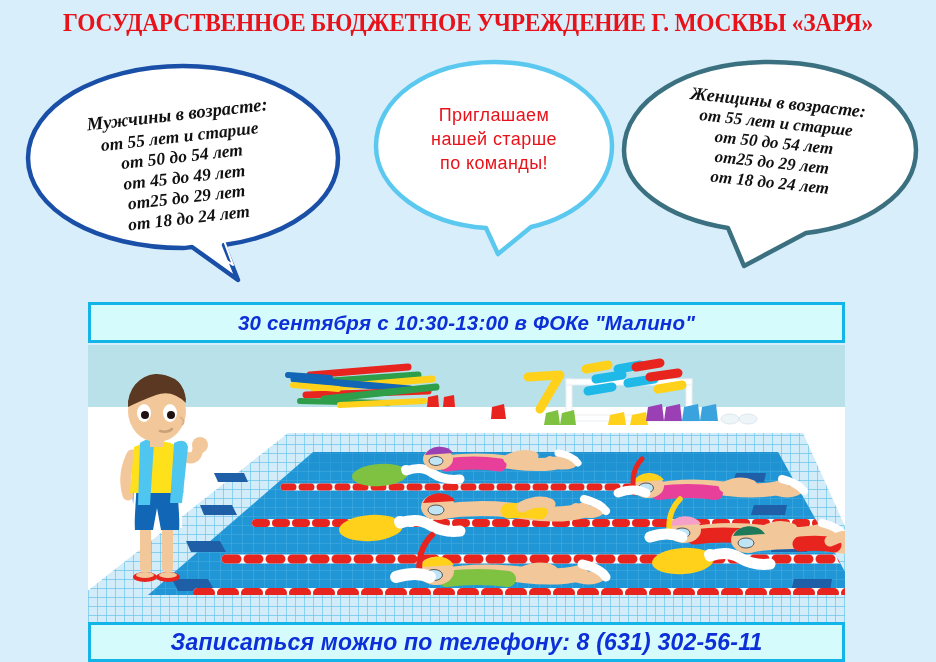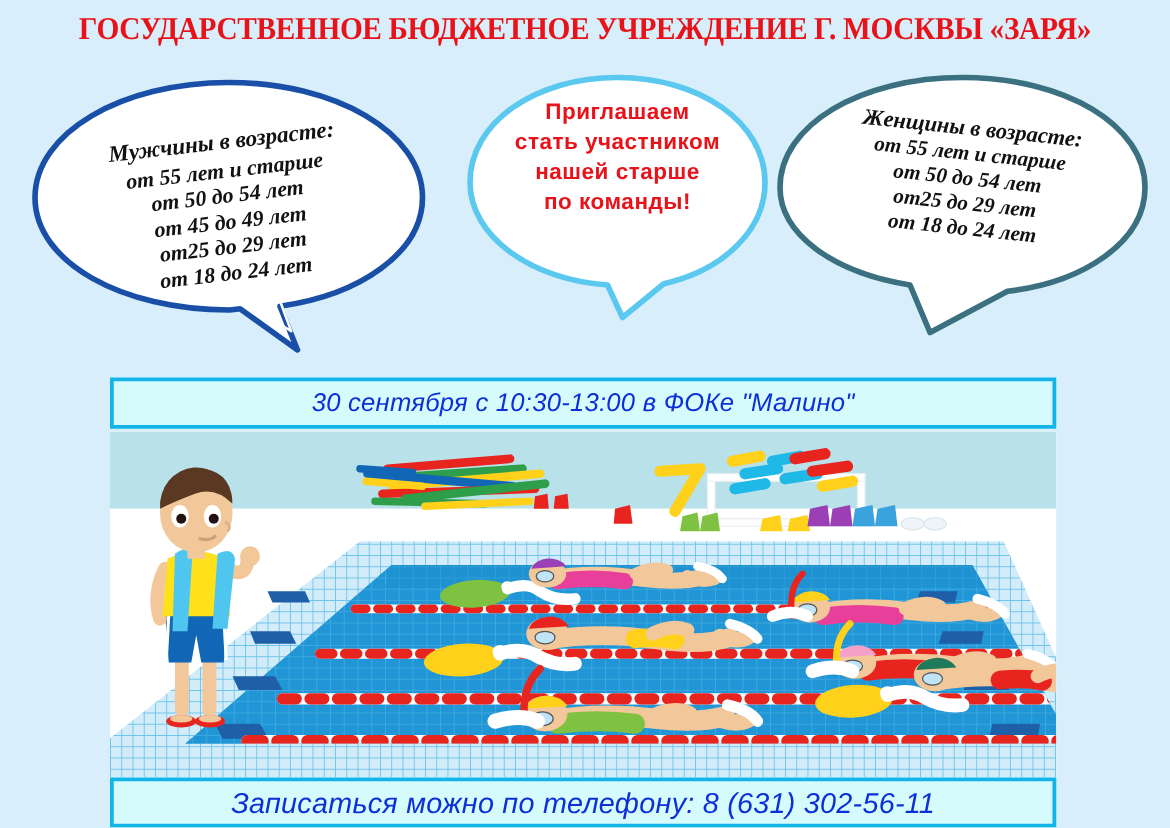--- a/index.html
+++ b/index.html
@@ -34,23 +34,23 @@
     transform:rotate(-6.5deg);
     font-family:"Liberation Serif",serif;
     font-weight:bold;font-style:italic;
     font-size:17.5px;color:#111;
   }
   #bubble-men .txt .l1{font-size:18.5px;}
 
   
   #bubble-invite{left:370px;top:58px;width:248px;height:200px;}
   #bubble-invite .txt{
-    left:18px;top:20px;width:212px;
+    left:18px;top:46px;width:212px;
     font-family:"Liberation Sans",sans-serif;
-    font-weight:bold;font-size:18px;color:#e8131a;
+    font-weight:normal;font-size:18px;color:#e8131a;
     line-height:1.33;letter-spacing:0.4px;
   }
 
   
   #bubble-women{left:620px;top:58px;width:300px;height:212px;}
   #bubble-women .txt{
     left:40px;top:34px;width:228px;
     transform:rotate(6deg);
     font-family:"Liberation Serif",serif;
     font-weight:bold;font-style:italic;
@@ -60,21 +60,21 @@
 
   
   .banner{
     position:absolute;left:88px;width:757px;
     box-sizing:border-box;
     background:#d6fbfd;
     border:3px solid #13b5e8;
     display:flex;align-items:center;justify-content:center;
     color:#0d2fd8;
     font-family:"Liberation Sans",sans-serif;
-    font-weight:normal;font-style:italic;
+    font-weight:bold;font-style:italic;
     white-space:nowrap;
   }
   #banner-date{top:302px;height:41px;font-size:20.5px;letter-spacing:0.2px;}
   #banner-phone{top:622px;height:40px;font-size:23px;letter-spacing:0.2px;}
 
   
   #pool-illustration{
     position:absolute;left:88px;top:345px;width:757px;height:277px;
     overflow:hidden;background:#ffffff;
   }
@@ -112,21 +112,20 @@
     <svg width="248" height="200" viewBox="0 0 248 200">
       <path d="M124 4 C190 4 242 40 242 88 C242 126 209 158 161 169
                L128 196 L116 170
                C55 166 6 131 6 88 C6 40 58 4 124 4 Z" fill="#ffffff" stroke="#5bc8f0" stroke-width="4.5" stroke-linejoin="round"></path>
       <path d="M124 11 C186 11 235 44 235 88 C235 122 205 151 159 162
                L127 184 L118 163
                C61 158 13 127 13 88 C13 44 62 11 124 11 Z" fill="none" stroke="#ffffff" stroke-width="2" stroke-linejoin="round"></path>
     </svg>
     <div class="txt">
       <div>Приглашаем</div>
-      <div>стать участником</div>
       <div>нашей старше</div>
       <div>по команды!</div>
     </div>
   </div>
 
   <div class="bubble" id="bubble-women">
     <svg width="300" height="212" viewBox="0 0 300 212">
       <path d="M150 4 C232 4 296 42 296 92 C296 136 246 168 186 175
                L124 208 L108 170
                C46 160 4 129 4 92 C4 42 68 4 150 4 Z" fill="#ffffff" stroke="#3a707f" stroke-width="4.5" stroke-linejoin="round"></path>

